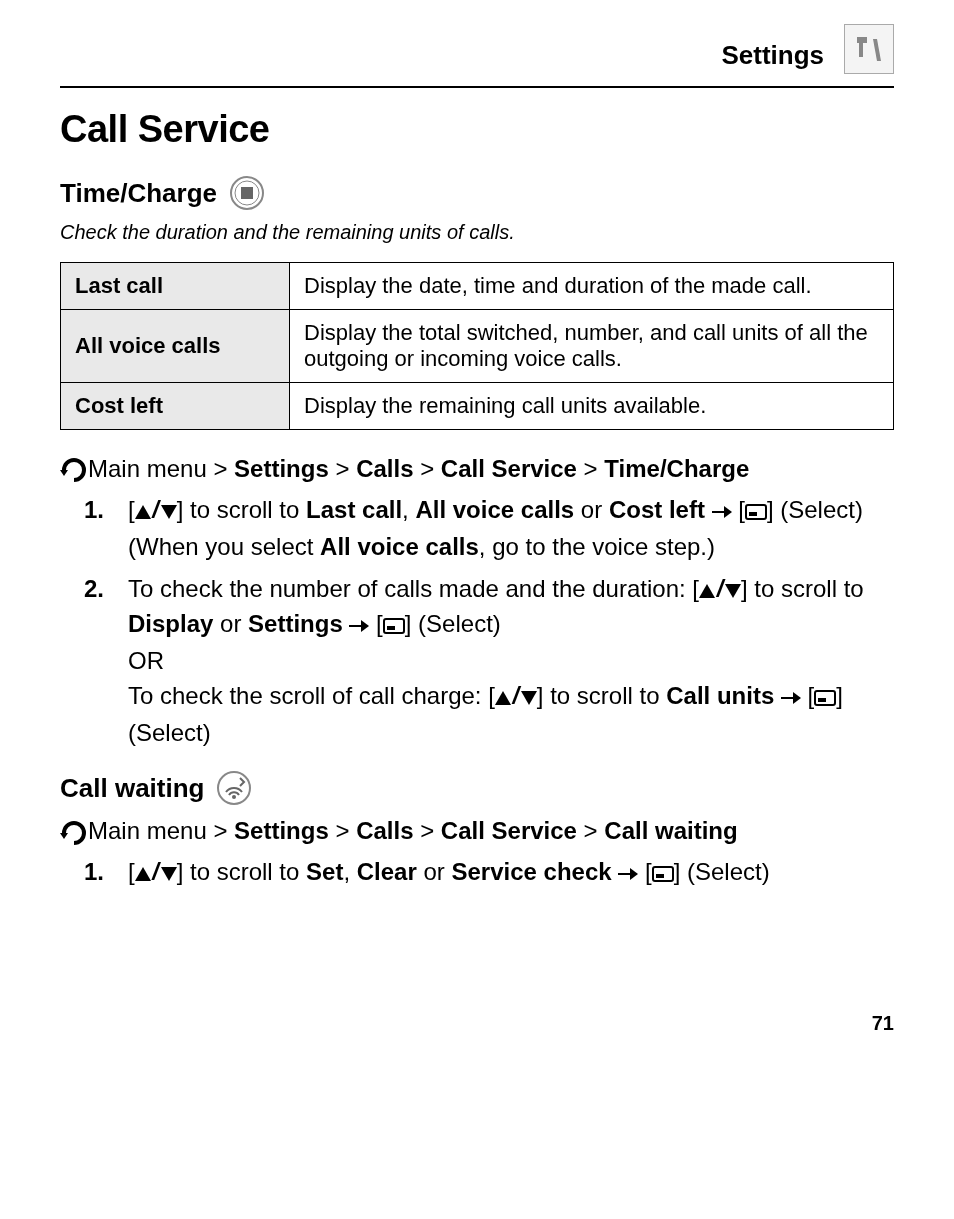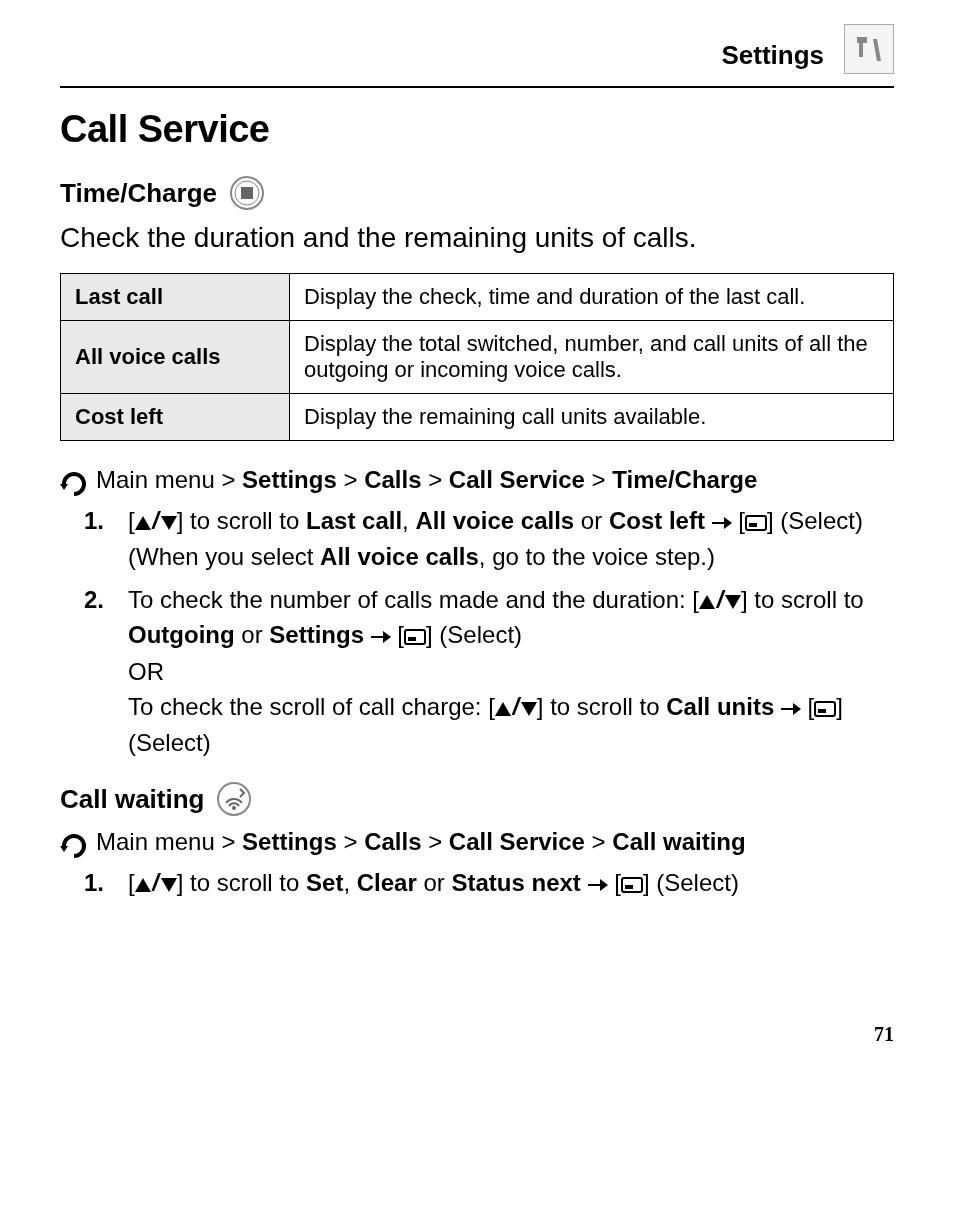--- a/index.html
+++ b/index.html
@@ -58,23 +58,24 @@
     font-weight: bold;
   }
   .round-icon {
     width: 36px;
     height: 36px;
     display: inline-flex;
     align-items: center;
     justify-content: center;
   }
   .body-line {
-    font-size: 28px;
+    font-size: 20px;
     margin: 8px 0 16px 0;
     line-height: 1.35;
+    font-style: italic;
   }
   table.info {
     width: 100%;
     border-collapse: collapse;
     margin-bottom: 22px;
   }
   table.info th, table.info td {
     border: 1px solid #000;
     padding: 10px 14px;
     font-size: 22px;
@@ -83,22 +84,22 @@
   }
   table.info th {
     background: #e9e9e9;
     font-weight: bold;
     width: 200px;
     white-space: nowrap;
   }
 
   .nav-line {
     display: flex;
-    align-items: flex-end;
-    gap: 8px;
+    align-items: center;
+    gap: 0;
     font-size: 24px;
     margin: 4px 0 6px 0;
     line-height: 1.45;
   }
   .nav-arrow {
     width: 28px;
     height: 28px;
     flex: 0 0 auto;
     margin-top: 2px;
   }
@@ -154,21 +155,20 @@
   .select-box {
     display: inline-block;
     vertical-align: -2px;
   }
 
   .footer-pg {
     text-align: right;
     font-weight: bold;
     font-size: 20px;
     margin-top: 120px;
-    font-family: Liberation Serif, serif;
   }
 </style>
 </head>
 <body>
 
 <div class="page">
 
   <div class="header-row">
     <div class="header-title">Settings</div>
     <div class="header-icon">
@@ -192,21 +192,21 @@
       </svg>
     </span>
   </div>
 
   <p class="body-line">Check the duration and the remaining units of calls.</p>
 
   <table class="info">
     <tbody>
         <tr>
       <th>Last call</th>
-      <td>Display the check, time and duration of the last call.</td>
+      <td>Display the date, time and duration of the made call.</td>
     </tr>
     <tr>
       <th>All voice calls</th>
       <td>Display the total switched, number, and call units of all the outgoing or incoming voice calls.</td>
     </tr>
     <tr>
       <th>Cost left</th>
       <td>Display the remaining call units available.</td>
     </tr>
   </tbody>
@@ -231,21 +231,21 @@
             <line x1="0" y1="8" x2="14" y2="8" stroke="#000" stroke-width="2"></line>
             <path d="M12 2 L20 8 L12 14 Z" fill="#000"></path>
           </svg></span>
       [<span class="select-box"><svg width="22" height="16" viewBox="0 0 22 16">
             <rect x="1" y="1" width="20" height="14" rx="2" fill="none" stroke="#000" stroke-width="2"></rect>
             <rect x="4" y="8" width="8" height="4" fill="#000"></rect>
           </svg></span><span>] (Select)</span><br>
       <span>(When you select </span><span class="bold">All voice calls</span><span>, go to the voice step.)</span>
     </li>
     <li>
-      <span>To check the number of calls made and the duration: [</span><span class="tri-up"></span><span class="slash">/</span><span class="tri-down"></span><span>] to scroll to </span><span class="bold">Outgoing</span><span> or </span><span class="bold">Settings</span>
+      <span>To check the number of calls made and the duration: [</span><span class="tri-up"></span><span class="slash">/</span><span class="tri-down"></span><span>] to scroll to </span><span class="bold">Display</span><span> or </span><span class="bold">Settings</span>
       <span class="arrow-right"><svg width="20" height="16" viewBox="0 0 20 16">
             <line x1="0" y1="8" x2="14" y2="8" stroke="#000" stroke-width="2"></line>
             <path d="M12 2 L20 8 L12 14 Z" fill="#000"></path>
           </svg></span>
       [<span class="select-box"><svg width="22" height="16" viewBox="0 0 22 16">
             <rect x="1" y="1" width="20" height="14" rx="2" fill="none" stroke="#000" stroke-width="2"></rect>
             <rect x="4" y="8" width="8" height="4" fill="#000"></rect>
           </svg></span><span>] (Select)</span><br>
       <span>OR</span><br>
       <span>To check the scroll of call charge: [</span><span class="tri-up"></span><span class="slash">/</span><span class="tri-down"></span><span>] to scroll to </span><span class="bold">Call units</span>
@@ -281,21 +281,21 @@
           <path d="M0 14 L8 14 L4 20 Z" fill="#000"></path>
         </svg>
     </span>
     <span>
       <span> Main menu &gt; </span><span class="bold">Settings</span><span> &gt; </span><span class="bold">Calls</span><span> &gt; </span><span class="bold">Call Service</span><span> &gt; </span><span class="bold">Call waiting</span>
     </span>
   </div>
 
   <ol class="steps">
     <li>
-      [<span class="tri-up"></span><span class="slash">/</span><span class="tri-down"></span><span>] to scroll to </span><span class="bold">Set</span><span>, </span><span class="bold">Clear</span><span> or </span><span class="bold">Status next</span>
+      [<span class="tri-up"></span><span class="slash">/</span><span class="tri-down"></span><span>] to scroll to </span><span class="bold">Set</span><span>, </span><span class="bold">Clear</span><span> or </span><span class="bold">Service check</span>
       <span class="arrow-right"><svg width="20" height="16" viewBox="0 0 20 16">
             <line x1="0" y1="8" x2="14" y2="8" stroke="#000" stroke-width="2"></line>
             <path d="M12 2 L20 8 L12 14 Z" fill="#000"></path>
           </svg></span>
       [<span class="select-box"><svg width="22" height="16" viewBox="0 0 22 16">
             <rect x="1" y="1" width="20" height="14" rx="2" fill="none" stroke="#000" stroke-width="2"></rect>
             <rect x="4" y="8" width="8" height="4" fill="#000"></rect>
           </svg></span><span>] (Select)</span>
     </li>
   </ol>

